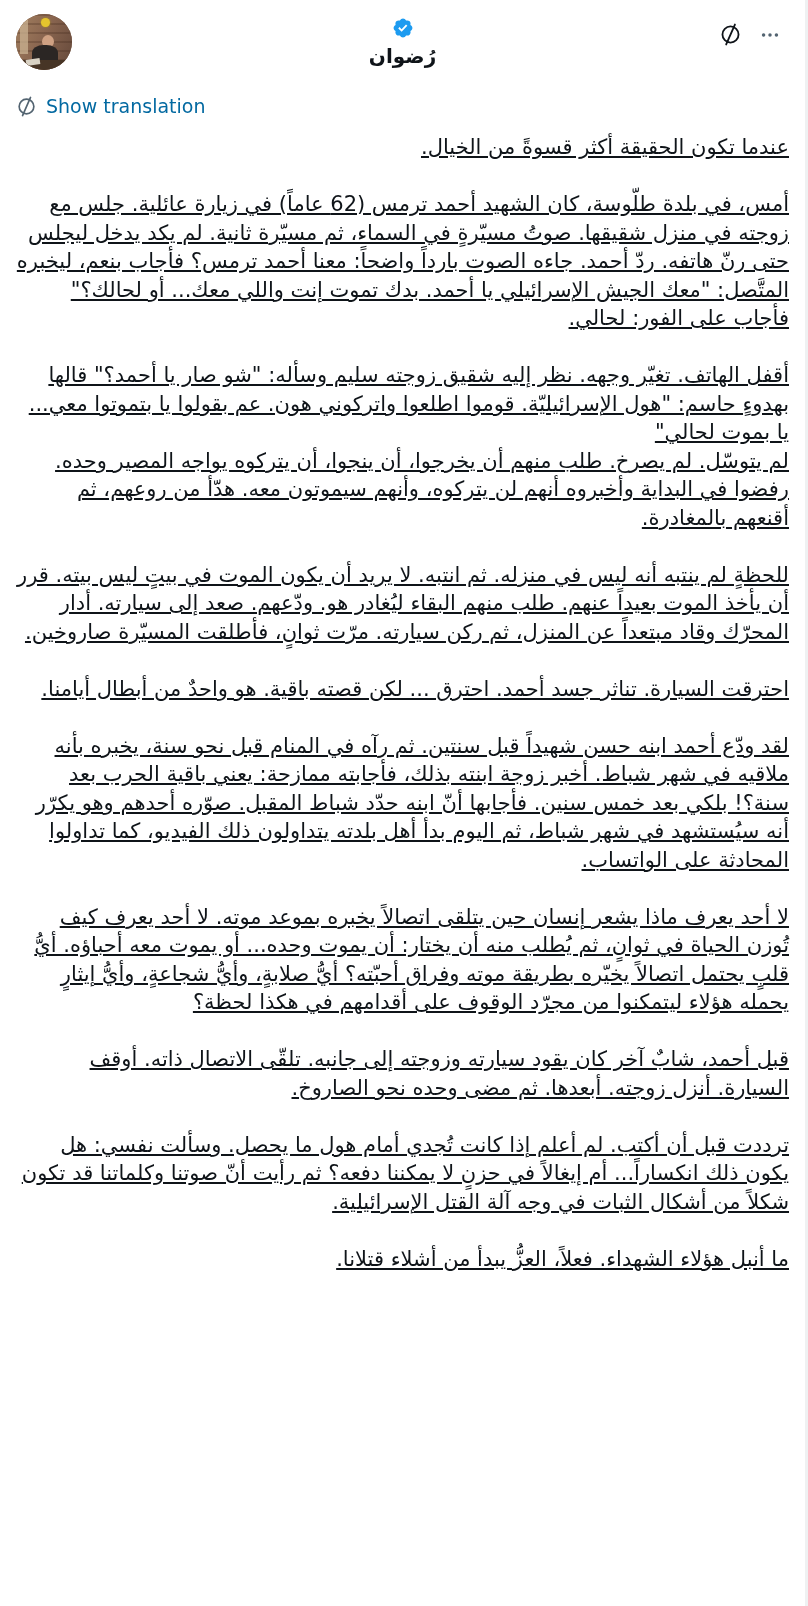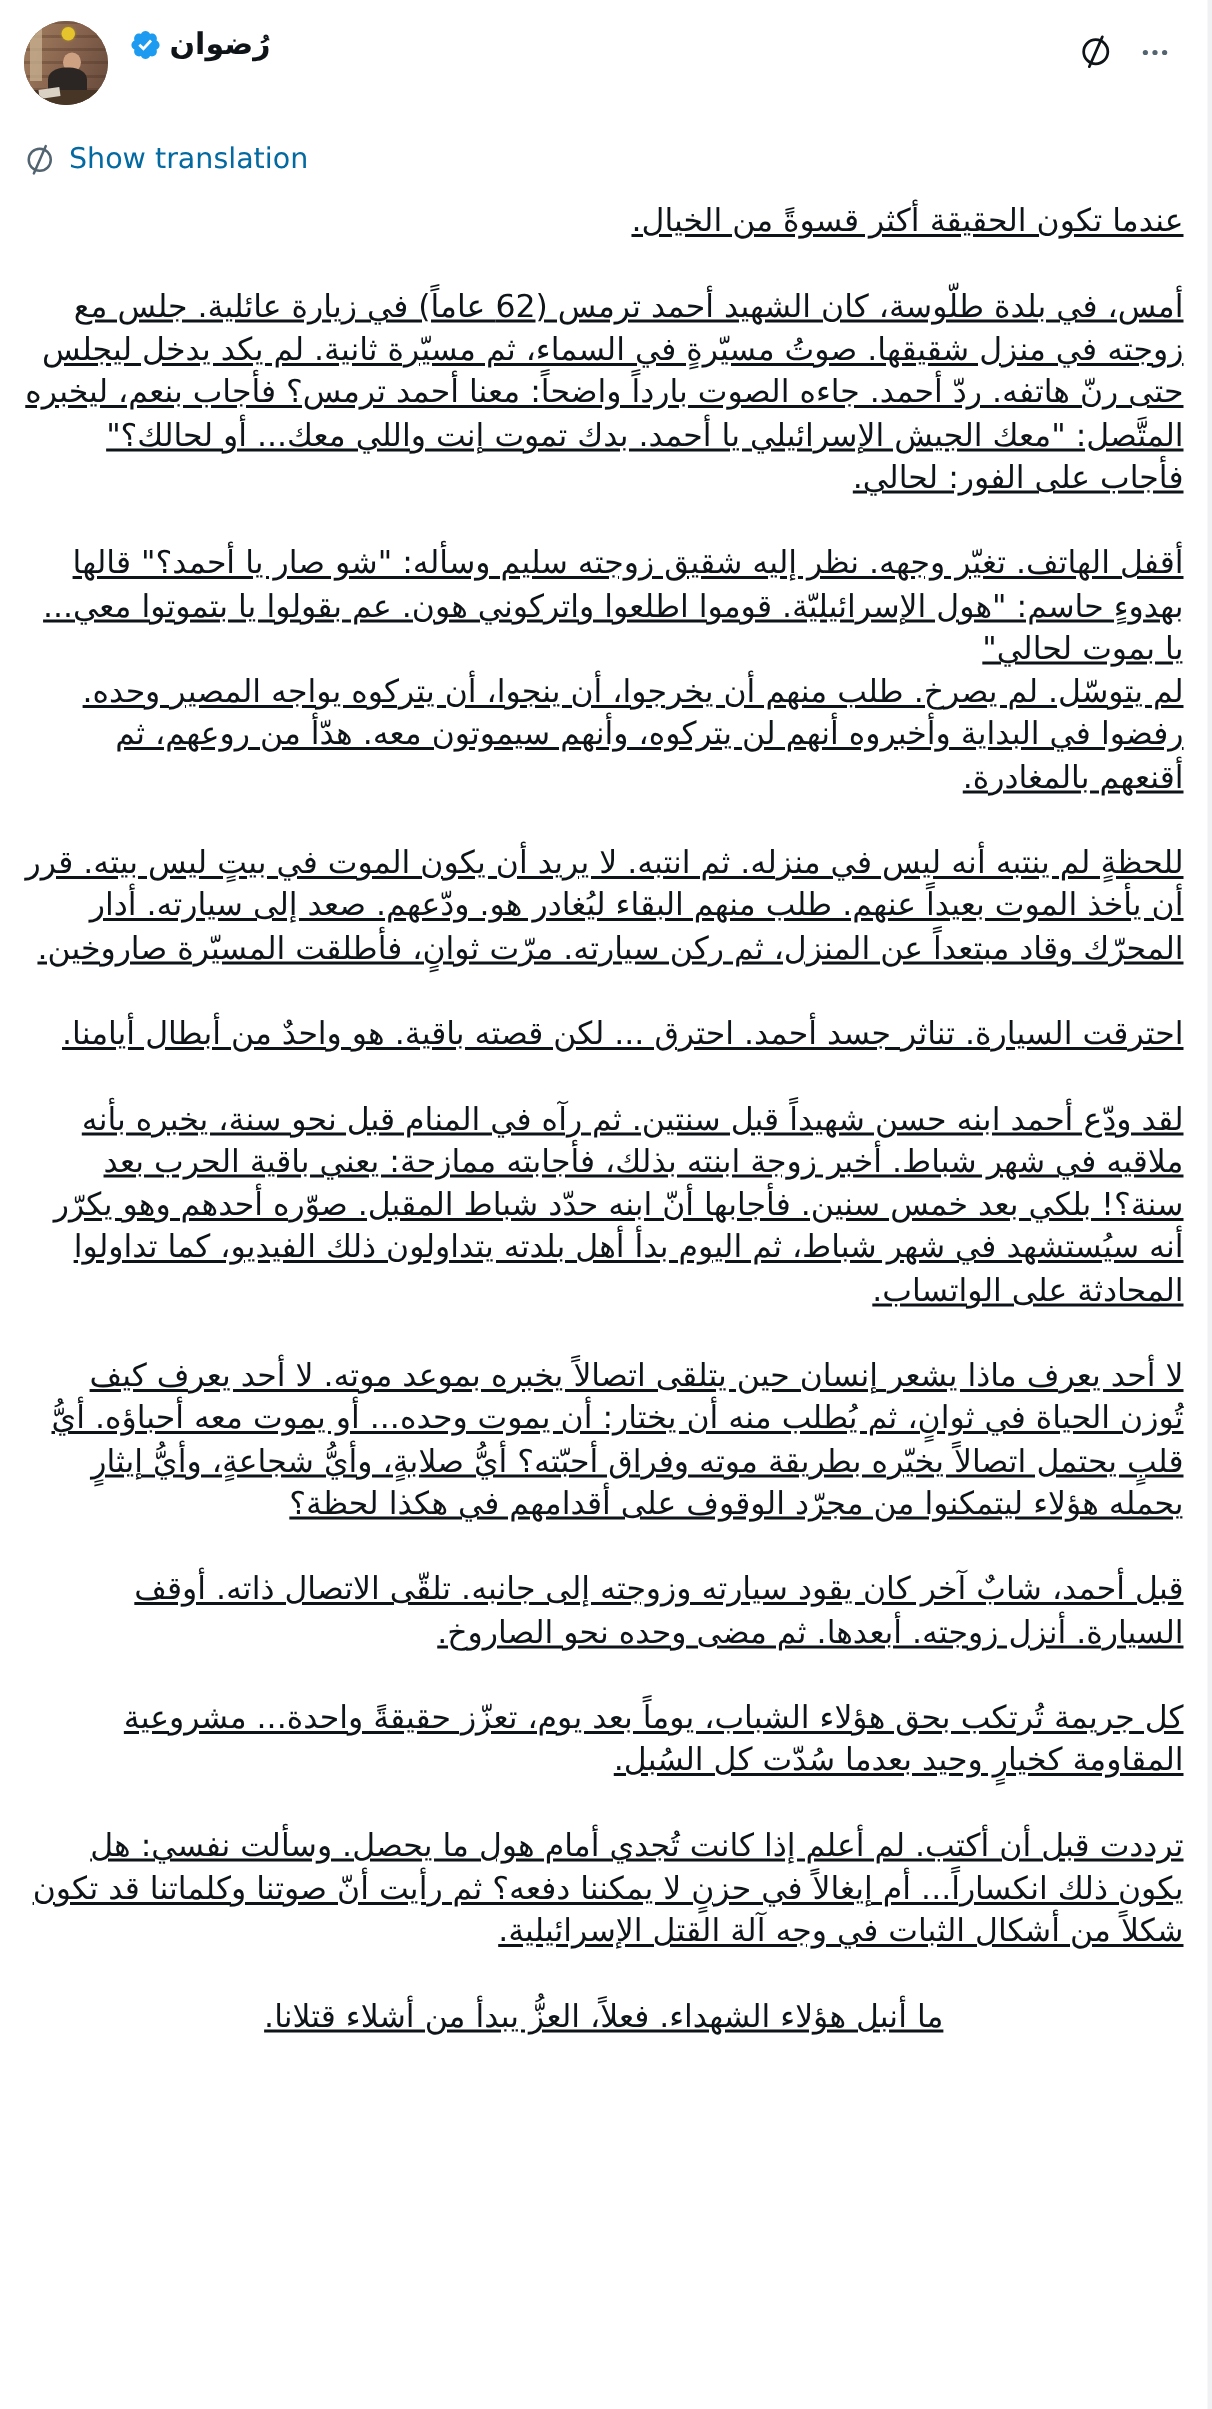--- a/index.html
+++ b/index.html
@@ -56,21 +56,21 @@
   .avatar .desk {
     position: absolute; bottom: 0; left: 0; width: 100%; height: 17%;
     background: #473526;
   }
   .avatar .paper {
     position: absolute; bottom: 9%; left: 17%; width: 14px; height: 6px;
     background: #d9d2c4; transform: rotate(-8deg);
   }
 
   .names { margin-left: 14px; flex: 1 1 auto; padding-top: 3px; min-width: 0; }
-  .name-row { display: flex; align-items: flex-end; gap: 5px; }
+  .name-row { display: flex; align-items: center; gap: 5px; flex-direction: column; }
   .display-name {
     font-size: 20px; font-weight: 700; color: #0f1419;
     line-height: 24px; cursor: pointer;
   }
   .handle {
     font-size: 19px; color: #536471; line-height: 24px;
     margin-top: 3px; cursor: pointer;
   }
 
   .header-actions {
@@ -94,21 +94,21 @@
     padding: 15px 16px 0 16px;
     font-size: 21px;
     line-height: 28.5px;
     color: #0f1419;
     text-decoration: underline;
   }
   .tweet-body p {
     margin: 0 0 28.5px 0;
     white-space: pre-line;
   }
-  .tweet-body p:last-child { margin-bottom: 0; text-align: center; }
+  .tweet-body p:last-child { margin-bottom: 0; }
 </style>
 </head>
 <body>
 
 <div class="page">
 
   <div class="header">
 
     <div class="avatar" title="">
       <div class="bg"></div>
@@ -161,18 +161,17 @@
   <div class="tweet-body" lang="ar">
     <p>عندما تكون الحقيقة أكثر قسوةً من الخيال.</p>
     <p>أمس، في بلدة طلّوسة، كان الشهيد أحمد ترمس (62 عاماً) في زيارة عائلية. جلس مع زوجته في منزل شقيقها. صوتُ مسيّرةٍ في السماء، ثم مسيّرة ثانية. لم يكد يدخل ليجلس حتى رنّ هاتفه. ردّ أحمد. جاءه الصوت بارداً واضحاً: معنا أحمد ترمس؟ فأجاب بنعم، ليخبره المتَّصل: "معك الجيش الإسرائيلي يا أحمد. بدك تموت إنت واللي معك... أو لحالك؟" فأجاب على الفور: لحالي.</p>
     <p>أقفل الهاتف. تغيّر وجهه. نظر إليه شقيق زوجته سليم وسأله: "شو صار يا أحمد؟" قالها بهدوءٍ حاسم: "هول الإسرائيليّة. قوموا اطلعوا واتركوني هون. عم بقولوا يا بتموتوا معي... يا بموت لحالي"
 لم يتوسّل. لم يصرخ. طلب منهم أن يخرجوا، أن ينجوا، أن يتركوه يواجه المصير وحده. رفضوا في البداية وأخبروه أنهم لن يتركوه، وأنهم سيموتون معه. هدّأ من روعهم، ثم أقنعهم بالمغادرة.</p>
     <p>للحظةٍ لم ينتبه أنه ليس في منزله. ثم انتبه. لا يريد أن يكون الموت في بيتٍ ليس بيته. قرر أن يأخذ الموت بعيداً عنهم. طلب منهم البقاء ليُغادر هو. ودّعهم. صعد إلى سيارته. أدار المحرّك وقاد مبتعداً عن المنزل، ثم ركن سيارته. مرّت ثوانٍ، فأطلقت المسيّرة صاروخين.</p>
     <p>احترقت السيارة. تناثر جسد أحمد. احترق ... لكن قصته باقية. هو واحدٌ من أبطال أيامنا.</p>
     <p>لقد ودّع أحمد ابنه حسن شهيداً قبل سنتين. ثم رآه في المنام قبل نحو سنة، يخبره بأنه ملاقيه في شهر شباط. أخبر زوجة ابنته بذلك، فأجابته ممازحة: يعني باقية الحرب بعد سنة؟! بلكي بعد خمس سنين. فأجابها أنّ ابنه حدّد شباط المقبل. صوّره أحدهم وهو يكرّر أنه سيُستشهد في شهر شباط، ثم اليوم بدأ أهل بلدته يتداولون ذلك الفيديو، كما تداولوا المحادثة على الواتساب.</p>
     <p>لا أحد يعرف ماذا يشعر إنسان حين يتلقى اتصالاً يخبره بموعد موته. لا أحد يعرف كيف تُوزن الحياة في ثوانٍ، ثم يُطلب منه أن يختار: أن يموت وحده... أو يموت معه أحباؤه. أيُّ قلبٍ يحتمل اتصالاً يخيّره بطريقة موته وفراق أحبّته؟ أيُّ صلابةٍ، وأيُّ شجاعةٍ، وأيُّ إيثارٍ يحمله هؤلاء ليتمكنوا من مجرّد الوقوف على أقدامهم في هكذا لحظة؟</p>
     <p>قبل أحمد، شابٌ آخر كان يقود سيارته وزوجته إلى جانبه. تلقّى الاتصال ذاته. أوقف السيارة. أنزل زوجته. أبعدها. ثم مضى وحده نحو الصاروخ.</p>
-    <p>كل جريمة تُرتكب بحق هؤلاء الشباب، يوماً بعد يوم، تعزّز حقيقةً واحدة... مشروعية المقاومة كخيارٍ وحيد بعدما سُدّت كل السُبل.</p>
     <p>ترددت قبل أن أكتب. لم أعلم إذا كانت تُجدي أمام هول ما يحصل. وسألت نفسي: هل يكون ذلك انكساراً... أم إيغالاً في حزنٍ لا يمكننا دفعه؟ ثم رأيت أنّ صوتنا وكلماتنا قد تكون شكلاً من أشكال الثبات في وجه آلة القتل الإسرائيلية.</p>
     <p>ما أنبل هؤلاء الشهداء. فعلاً، العزُّ يبدأ من أشلاء قتلانا.</p>
   </div>
 
 </div>
 
 </body></html>

